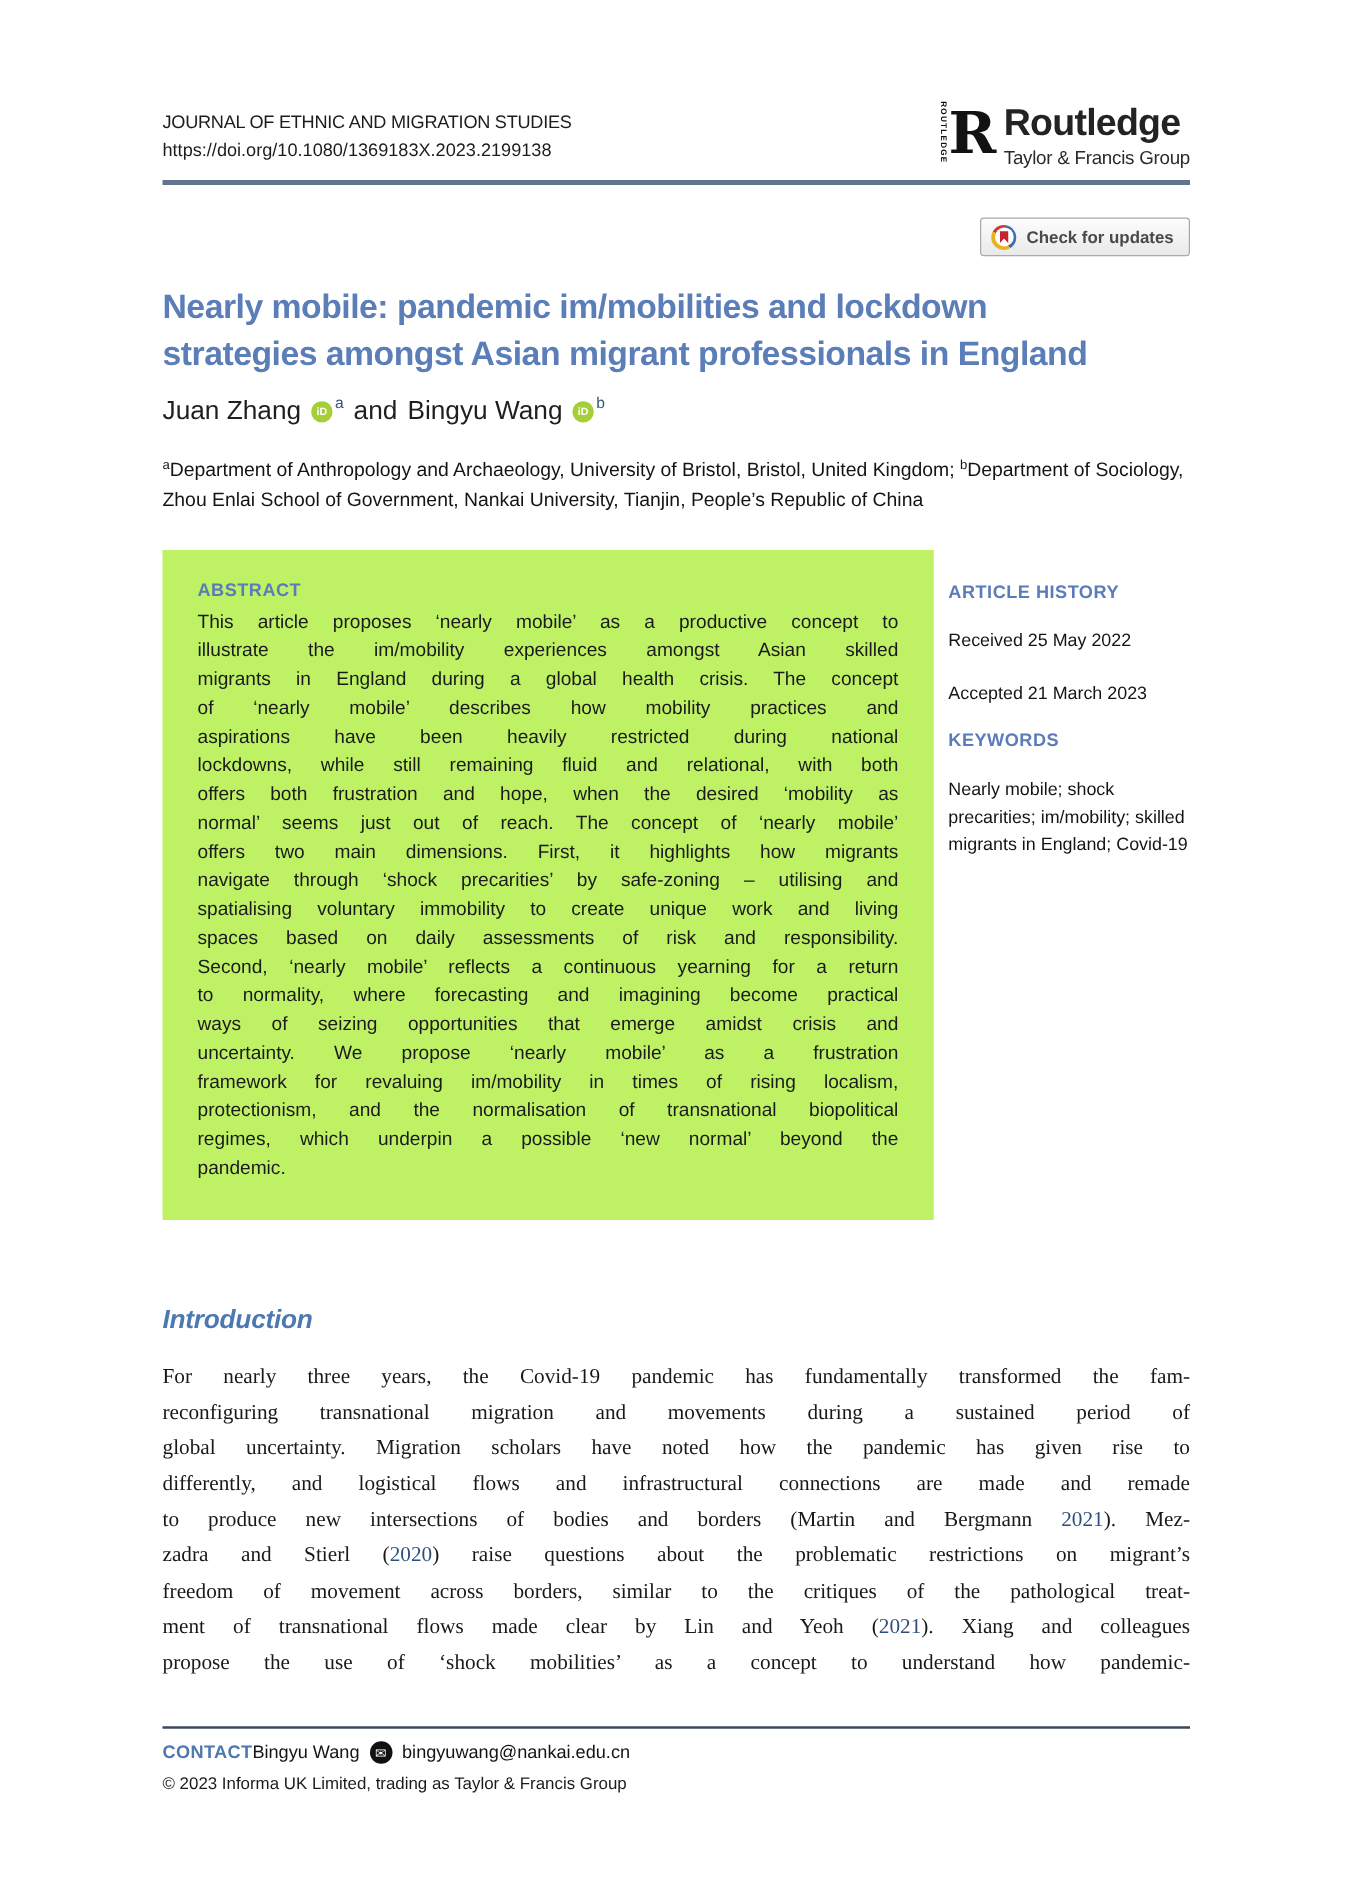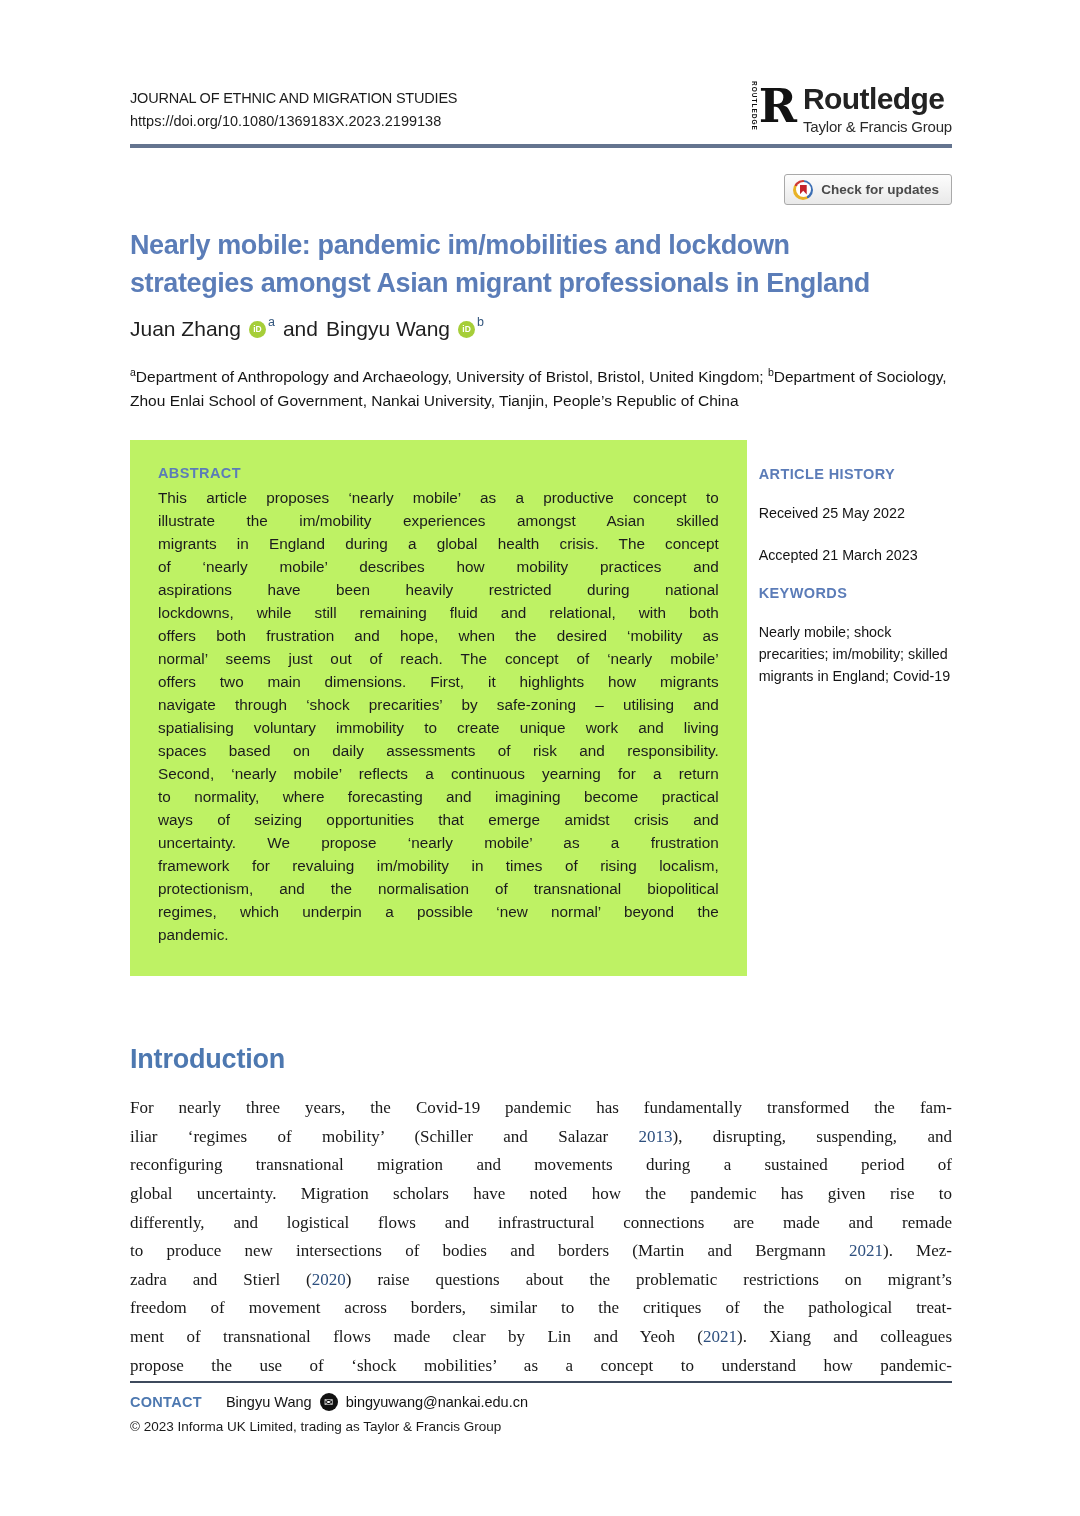--- a/index.html
+++ b/index.html
@@ -197,24 +197,25 @@
     font-size: 14.3px;
     line-height: 22px;
     color: #141414;
     margin-top: 20px;
   }
   .kw-label { margin-top: 19px; }
 
   
   .section-heading {
     margin-top: 68px;
-    font-size: 27px;
+    font-size: 21px;
     font-weight: bold;
     letter-spacing: -0.2px;
     color: #4d78b0;
+    font-style: italic;
   }
   .body-paragraph {
     margin-top: 19px;
     font-family: "Liberation Serif", serif;
     font-size: 17px;
     color: #181818;
   }
   .pline {
     line-height: 28.6px;
     text-align: justify;
@@ -234,21 +235,21 @@
     margin-top: 10px;
     display: flex;
     align-items: center;
     font-size: 14.5px;
     color: #141414;
   }
   .contact-label {
     color: #4d78b0;
     font-weight: bold;
     letter-spacing: 0.3px;
-    margin-right: 24px;
+    margin-right: 0;
   }
   .contact-name { margin-right: 8px; }
   .envelope {
     display: inline-flex;
     width: 18px; height: 18px;
     border-radius: 50%;
     background: #111111;
     color: #ffffff;
     font-size: 11px;
     align-items: center;
@@ -343,21 +344,20 @@
         <div class="side-text">Received 25 May 2022</div>
         <div class="side-text">Accepted 21 March 2023</div>
         <div class="blue-label kw-label">KEYWORDS</div>
         <div class="side-text">Nearly mobile; shock precarities; im/mobility; skilled migrants in England; Covid-19</div>
       </div>
     </div>
 
     <h2 class="section-heading">Introduction</h2>
     <div id="intro-lines" class="body-paragraph">
         <div class="pline"><span>For nearly three years, the Covid-19 pandemic has fundamentally transformed the fam-</span></div>
-        <div class="pline"><span>iliar ‘regimes of mobility’ (Schiller and Salazar </span><span class="cite">2013</span><span>), disrupting, suspending, and</span></div>
         <div class="pline"><span>reconfiguring transnational migration and movements during a sustained period of</span></div>
         <div class="pline"><span>global uncertainty. Migration scholars have noted how the pandemic has given rise to</span></div>
         <div class="pline"><span>differently, and logistical flows and infrastructural connections are made and remade</span></div>
         <div class="pline"><span>to produce new intersections of bodies and borders (Martin and Bergmann </span><span class="cite">2021</span><span>). Mez-</span></div>
         <div class="pline"><span>zadra and Stierl (</span><span class="cite">2020</span><span>) raise questions about the problematic restrictions on migrant’s</span></div>
         <div class="pline"><span>freedom of movement across borders, similar to the critiques of the pathological treat-</span></div>
         <div class="pline"><span>ment of transnational flows made clear by Lin and Yeoh (</span><span class="cite">2021</span><span>). Xiang and colleagues</span></div>
         <div class="pline"><span>propose the use of ‘shock mobilities’ as a concept to understand how pandemic-</span></div>
       </div>
 

